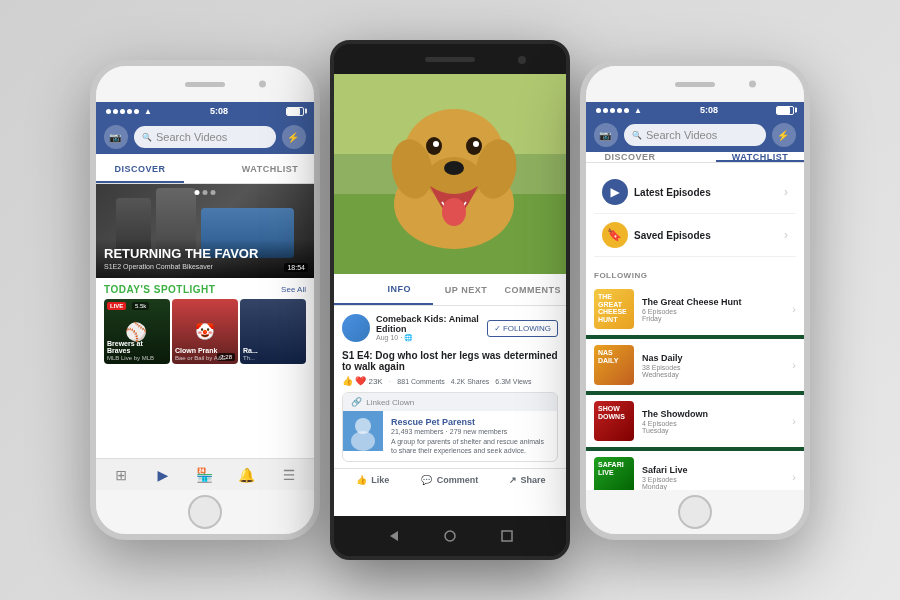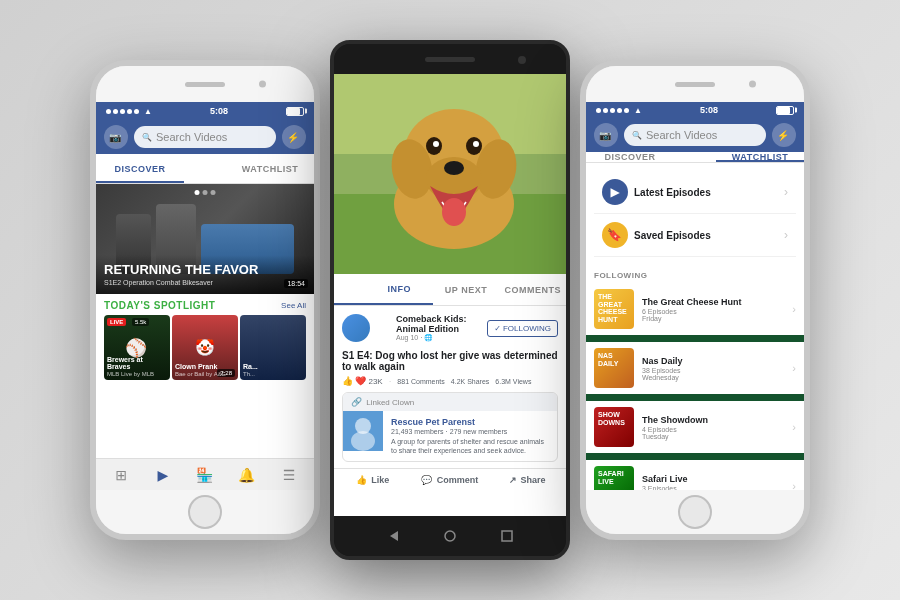--- a/index.html
+++ b/index.html
@@ -240,21 +240,21 @@
       position: absolute;
       bottom: 0;
       left: 0;
       right: 0;
       height: 2px;
       background: #3b5998;
     }
 
     
     .hero-area {
-      height: 110px;
+      height: 94px;
       background: linear-gradient(180deg, #2a2a2a 0%, #444 100%);
       position: relative;
       overflow: hidden;
     }
 
     .hero-bg {
       width: 100%;
       height: 100%;
       background: linear-gradient(135deg, #3a3a3a 0%, #555 50%, #222 100%);
       position: relative;
@@ -552,21 +552,20 @@
 
     .post-avatar {
       width: 28px;
       height: 28px;
       border-radius: 50%;
       background: linear-gradient(135deg, #4a90e2 0%, #357abd 100%);
     }
 
     .post-info {
       flex: 1;
-      margin-left: 20px;
     }
 
     .post-name {
       font-size: 9px;
       font-weight: 700;
       color: #1c1e21;
     }
 
     .post-date {
       font-size: 7px;
@@ -755,21 +754,21 @@
       color: #888;
       letter-spacing: 0.5px;
       padding: 6px 8px 3px;
     }
 
     .show-item {
       display: flex;
       align-items: center;
       gap: 8px;
       padding: 6px 8px;
-      border-bottom: 7px solid #14532d;
+      border-bottom: 4px solid #14532d;
       cursor: pointer;
     }
 
     .show-thumb {
       width: 40px;
       height: 40px;
       border-radius: 4px;
       flex-shrink: 0;
       overflow: hidden;
     }
@@ -965,21 +964,21 @@
         <div class="post-info">
           <div class="post-name">Comeback Kids: Animal Edition</div>
           <div class="post-date">Aug 10 · 🌐</div>
         </div>
         <div class="following-btn">
           <span>✓</span>
           <span>FOLLOWING</span>
         </div>
       </div>
 
-      <div class="post-episode-title">S1 E4: Dog who lost her give was determined to walk again</div>
+      <div class="post-episode-title">S1 E4: Dog who lost her legs was determined to walk again</div>
 
 
       <div class="post-stats">
         <div class="reactions">
           <span class="reaction-emoji">👍</span>
           <span class="reaction-emoji">❤️</span>
           <span class="reaction-count">23K</span>
         </div>
         <span class="stat-divider">·</span>
         <span class="stat-item">881 Comments</span>

